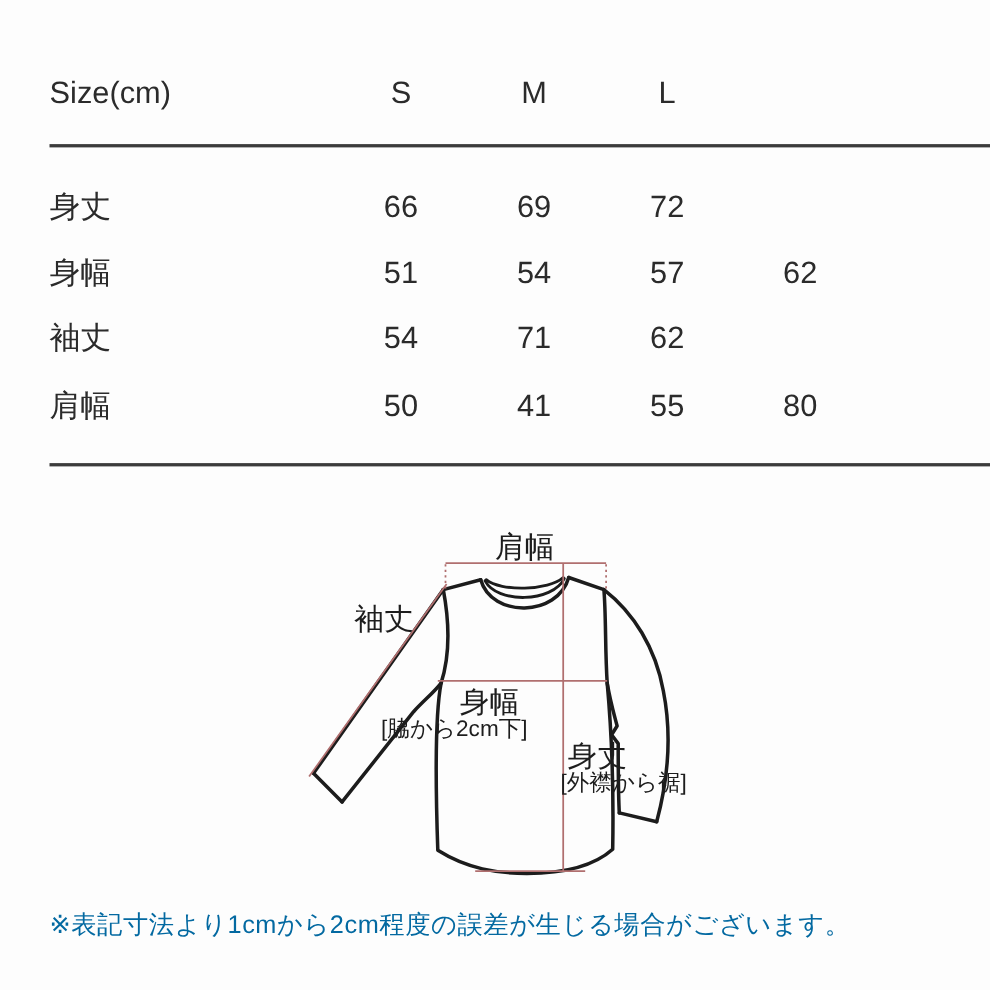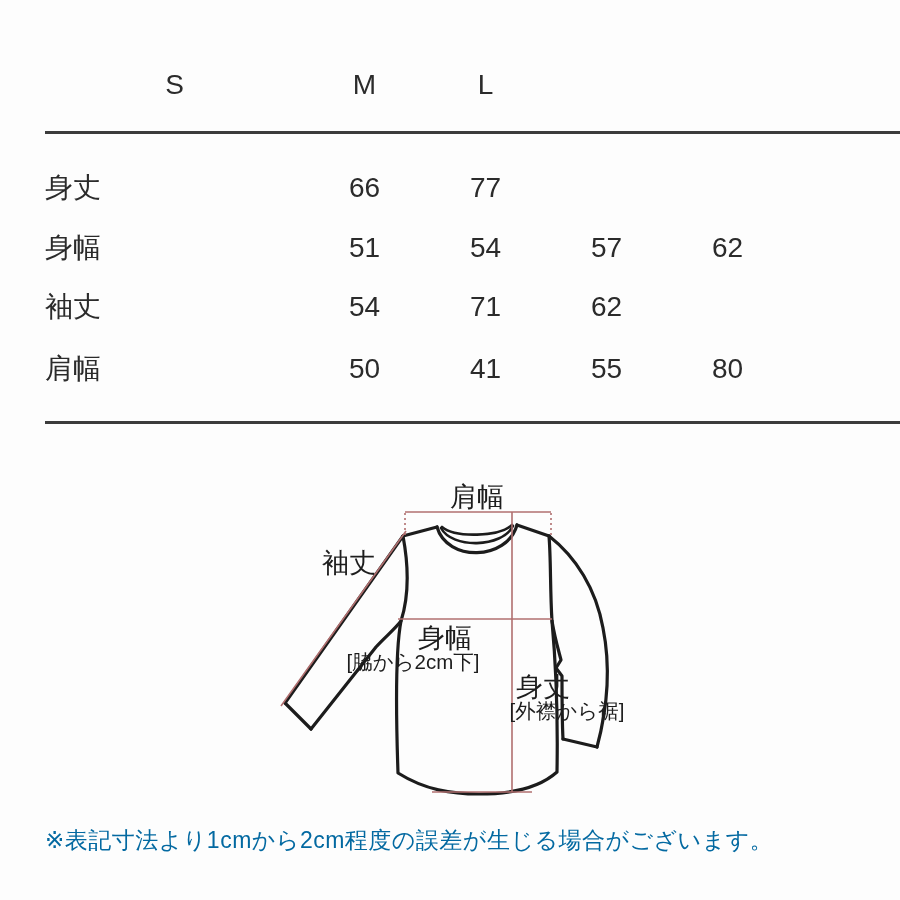--- a/index.html
+++ b/index.html
@@ -34,31 +34,33 @@
                   stroke-linecap:round; stroke-linejoin:round; }
   .measure-stroke { fill:none; stroke:#b06f6f; stroke-width:1.6; }
   .dlabel { fill:#1d1d1d; font-family:"Liberation Sans","DejaVu Sans",sans-serif; }
 </style>
 </head>
 <body>
 
 <div>
 
   <div class="trow" style="top:68px;">
+    <div class="tcell label">Size(cm)</div>
     <div class="tcell val">S</div>
     <div class="tcell val">M</div>
     <div class="tcell val">L</div>
   </div>
 
   <div class="divider" style="top:131px;"></div>
 
   <div class="trow" style="top:171px;">
     <div class="tcell label">身丈</div>
     <div class="tcell val">66</div>
-    <div class="tcell val">77</div>
+    <div class="tcell val">69</div>
+    <div class="tcell val">72</div>
   </div>
 
   <div class="trow" style="top:231px;">
     <div class="tcell label">身幅</div>
     <div class="tcell val">51</div>
     <div class="tcell val">54</div>
     <div class="tcell val">57</div>
     <div class="tcell val">62</div>
   </div>
 

